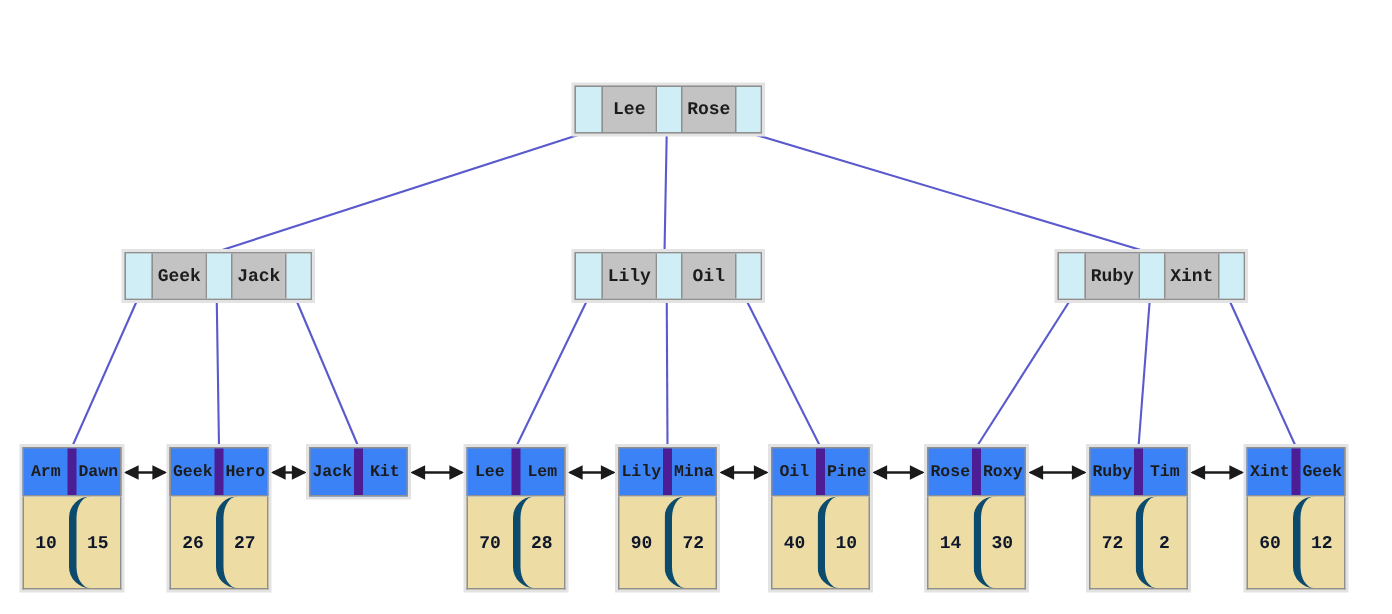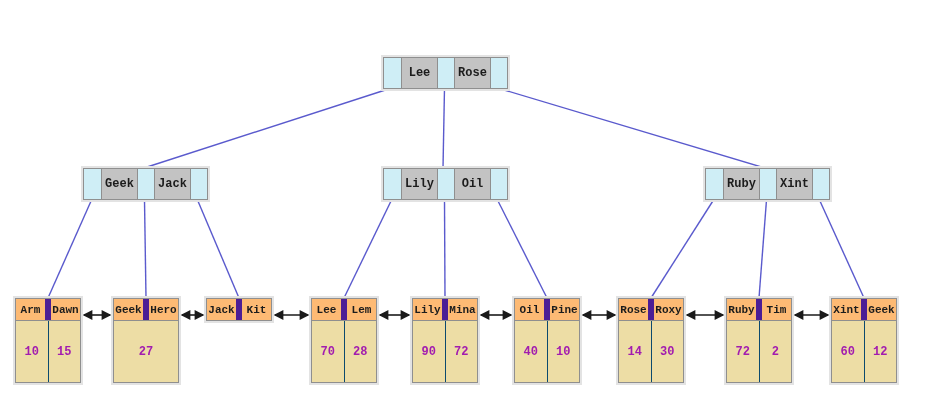--- a/index.html
+++ b/index.html
@@ -18,36 +18,36 @@
   .ptr { width:17px; background:#cfeef6; }
   .key {
     width:36px; background:#c3c3c3; display:flex; align-items:center; justify-content:center;
     font-size:12px; font-weight:bold; color:#1c1c1c;
   }
   .leaf {
     position:absolute; width:66px; top:298px; z-index:2;
     box-shadow:0 0 0 2px #e3e3e3; box-sizing:border-box;
   }
   .leaf .hdr {
-    display:flex; height:23px; background:#fdba74; border:1px solid #8f8f8f; box-sizing:border-box;
+    display:flex; height:33px; background:#3b82f6; border:1px solid #8f8f8f; box-sizing:border-box;
   }
   .leaf .hdr .k {
     flex:1; display:flex; align-items:center; justify-content:center;
     font-size:11px; font-weight:bold; color:#1c1c1c; overflow:hidden;
   }
   .leaf .hdr .k + .k { border-left:6px solid #4c1d95; }
   .leaf .body {
     display:flex; height:62px; background:#eddda5; border:1px solid #8f8f8f;
     border-top:none; box-sizing:border-box;
   }
   .leaf .body .v {
     flex:1; display:flex; align-items:center; justify-content:center;
-    font-size:12px; font-weight:bold; color:#a21caf;
-  }
-  .leaf .body .v + .v { border-left:1px solid #0c4a6e; }
+    font-size:12px; font-weight:bold; color:#0f172a;
+  }
+  .leaf .body .v + .v { border-left:5px solid #0c4a6e;border-radius:14px; }
   .edge { stroke:#5a5acd; stroke-width:1.4; }
   .leaflink { stroke:#1a1a1a; stroke-width:1.6; }
 </style>
 </head>
 <body>
 
 <div id="stage">
 
   <svg id="edge-layer" viewBox="0 0 928 409">
     <defs>
@@ -123,20 +123,21 @@
       <span class="v">10</span>
       <span class="v">15</span>
     </div>
   </div>
   <div class="leaf" style="left:113px;">
     <div class="hdr">
       <span class="k">Geek</span>
       <span class="k">Hero</span>
     </div>
     <div class="body">
+      <span class="v">26</span>
       <span class="v">27</span>
     </div>
   </div>
   <div class="leaf" style="left:206px;">
     <div class="hdr">
       <span class="k">Jack</span>
       <span class="k">Kit</span>
     </div>
   </div>
   <div class="leaf" style="left:311px;">

